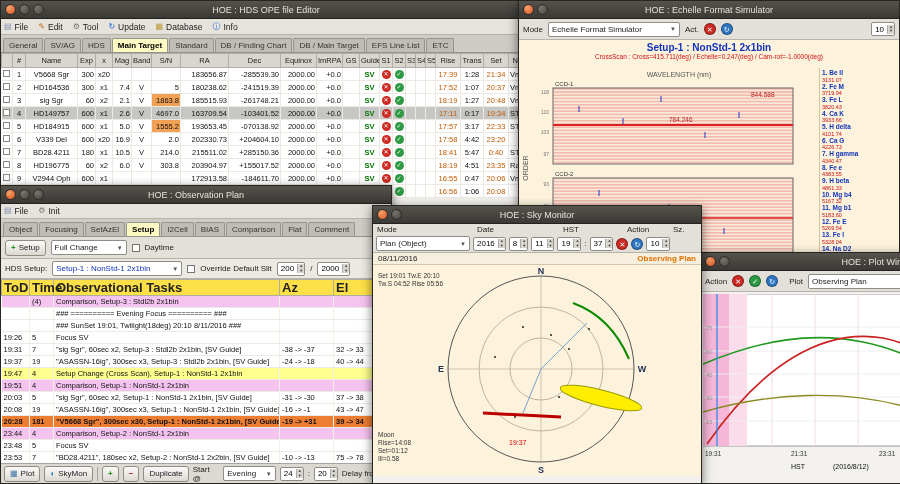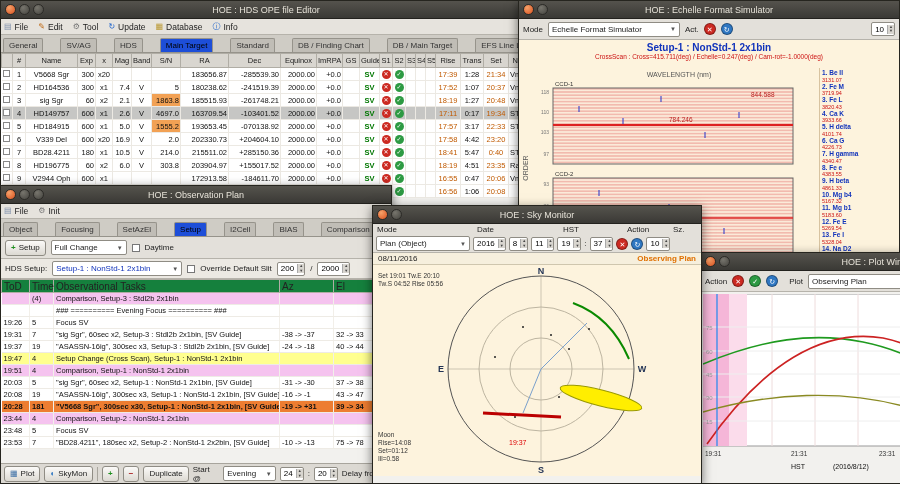--- a/index.html
+++ b/index.html
@@ -11,24 +11,24 @@
   .titlebar{height:18px;background:linear-gradient(#55534d,#3a3935);color:#e6e2d8;font-size:9px;
             display:flex;align-items:center;justify-content:center;position:relative;border-bottom:1px solid #23221e}
   .tbtns{position:absolute;left:4px;top:3px;display:flex;gap:3px}
   .tbtn{width:11px;height:11px;border-radius:50%;border:1px solid #2c2b27;background:radial-gradient(circle at 35% 30%,#77756d,#44433e)}
   .tbtn.close{background:radial-gradient(circle at 35% 30%,#f6a26a,#d9511f)}
 
   .menubar{height:16px;background:#e6e3dd;border-bottom:1px solid #b6b3ab;display:flex;align-items:center;padding:0 3px;gap:10px}
   .menu-item{display:inline-flex;align-items:center;gap:3px;font-size:8.5px;color:#222;cursor:default}
   .mi{font-size:8px;line-height:8px}
 
-  .tabbar{height:18px;background:#cfccc5;border-bottom:1px solid #96938b;display:flex;align-items:flex-end;padding:2px 2px 0 2px;gap:17px;overflow:hidden}
+  .tabbar{height:18px;background:#cfccc5;border-bottom:1px solid #96938b;display:flex;align-items:flex-end;padding:2px 2px 0 2px;gap:1px;overflow:hidden}
   .tab{font-size:8px;padding:2px 5px 2px 5px;background:#c0bdb6;border:1px solid #96938b;border-bottom:none;
        border-radius:2px 2px 0 0;color:#333;white-space:nowrap}
-  .tab.active{background:#1d4ed8;font-weight:normal;color:#000}
+  .tab.active{background:#fef9c3;font-weight:bold;color:#000}
 
   .toolbar{display:flex;align-items:center;gap:5px;padding:0 4px;background:#e3e0da;border-bottom:1px solid #b6b3ab}
   .lbl{font-size:8px;color:#222}
   .select{display:inline-flex;align-items:center;justify-content:space-between;background:#fff;border:1px solid #8f8c84;
           font-size:8px;height:15px;padding:1px 3px;color:#222;border-radius:2px}
   .select .arr{color:#555;font-size:6px;margin-left:4px}
   .select.blue{color:#1133bb}
   .spin{display:inline-flex;align-items:center;background:#fff;border:1px solid #8f8c84;font-size:8px;height:14px;padding-left:3px;border-radius:2px}
   .spin .ud{display:flex;flex-direction:column;margin-left:3px;background:#d8d5cf;border-left:1px solid #aaa;padding:0 1px}
   .spin .ud i{font-style:normal;font-size:4px;line-height:4.5px;color:#444}
@@ -49,21 +49,21 @@
   #ope-table td.hl{background:#f2a154}
   #ope-table td.org{color:#c05a00}
   #ope-table td.grn{color:#007700;font-weight:bold}
   #ope-table tr.sel{background:#c6c6c4}
   .cb{display:inline-block;width:7px;height:7px;background:#fff;border:1px solid #888}
   .icr{display:inline-block;width:9px;height:9px;border-radius:50%;background:#cc2a22;color:#fff;font-size:6px;line-height:9px;text-align:center}
   .icg{display:inline-block;width:9px;height:9px;border-radius:50%;background:#2d9a43;color:#fff;font-size:6px;line-height:9px;text-align:center}
 
   
   #op-table{border-collapse:collapse;table-layout:fixed;width:380px;background:#fff}
-  #op-table th{background:#15803d;border:1px solid #b0ada5;font-weight:normal;font-size:10px;height:13px;padding:0 2px;color:#222;text-align:left}
+  #op-table th{background:#fde047;border:1px solid #b0ada5;font-weight:bold;font-size:13px;height:13px;padding:0 2px;color:#222;text-align:left}
   #op-table td{font-size:7.5px;height:12px;border-bottom:1px solid #eeebe5;border-right:1px solid #f2efe9;
                white-space:nowrap;overflow:hidden;padding:0 2px;color:#111}
   tr.t-comparison{background:#f5c3ef}
   tr.t-comparison td{color:#a000a0}
   tr.t-note td{color:#1f8f1f}
   tr.t-noteYellow{background:#ffffb3}
   tr.t-noteYellow td{color:#555}
   tr.t-setup{background:#ffff8f}
   tr.t-setup td.task{color:#0000bb}
   tr.t-object td.task{color:#202090}
@@ -726,20 +726,27 @@
               <td></td>
               <td></td>
             </tr>
             <tr class="t-note">
               <td></td>
               <td></td>
               <td class="task">### ========== Evening Focus ========== ###</td>
               <td></td>
               <td></td>
             </tr>
+            <tr class="t-note">
+              <td></td>
+              <td></td>
+              <td class="task">### SunSet 19:01, Twilight(18deg) 20:10  8/11/2016 ###</td>
+              <td></td>
+              <td></td>
+            </tr>
             <tr class="t-plain">
               <td>19:26</td>
               <td>5</td>
               <td class="task">Focus SV</td>
               <td></td>
               <td></td>
             </tr>
             <tr class="t-object">
               <td>19:31</td>
               <td>7</td>

